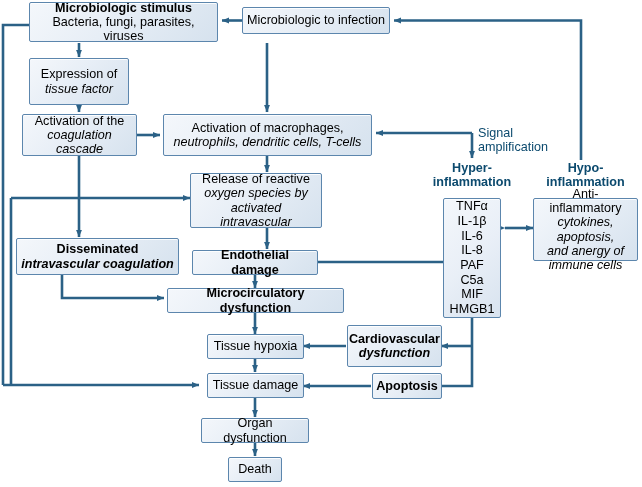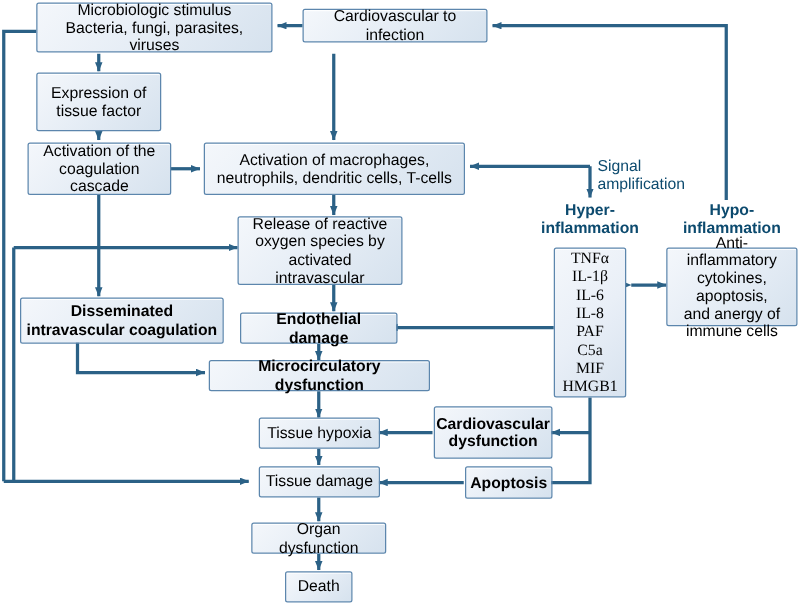--- a/index.html
+++ b/index.html
@@ -33,22 +33,22 @@
     align-items: center;
     justify-content: center;
     text-align: center;
     color: #000000;
     font-size: 12.6px;
     line-height: 1.12;
     padding: 1px 3px;
   }
   .node.bold { font-weight: bold; }
   .node .l1 { display: block; }
-  .node .l2 { display: block; }
-  .node .t-bold { font-weight: normal; display: block; }
+  .node .l2 { display: block; font-style: italic; }
+  .node .t-bold { font-weight: bold; display: block; }
   .node .t-norm { font-weight: normal; display: block; }
   .freelabel {
     position: absolute;
     color: #0c4a6e;
     font-size: 12.6px;
     line-height: 1.15;
     text-align: center;
     font-weight: bold;
     white-space: pre-line;
   }
@@ -62,21 +62,21 @@
     box-shadow: inset 0 1px 0 rgba(255,255,255,0.85);
     display: flex;
     flex-direction: column;
     align-items: center;
     justify-content: center;
     font-size: 12.6px;
     line-height: 1.17;
     color: #000;
     padding: 2px 6px;
   }
-  .cytolist span { display: block; font-family: Liberation Serif, serif; }
+  .cytolist span { display: block; }
 </style>
 </head>
 <body>
 
 <div id="canvas">
 
   <svg id="wires" viewBox="0 0 642 487">
     <defs>
       <marker id="ah" markerWidth="8" markerHeight="8" refX="7.2" refY="3" orient="auto" markerUnits="userSpaceOnUse">
         <path d="M0,0 L7.4,3 L0,6 z" fill="#2b6186"></path>
@@ -141,21 +141,21 @@
   </svg>
 
   <div class="node" style="left:29px; top:2px; width:189px; height:40px;">
     <div>
       <span class="t-bold">Microbiologic stimulus</span>
       <span class="t-norm">Bacteria, fungi, parasites, viruses</span>
     </div>
   </div>
 
   <div class="node" style="left:242px; top:7px; width:148px; height:27px;">
-    <span>Cardiovascular to infection</span>
+    <span>Microbiologic to infection</span>
   </div>
 
   <div class="node" style="left:29px; top:58px; width:100px; height:47px;">
     <div>
       <span class="l1">Expression of</span>
       <span class="l2">tissue factor</span>
     </div>
   </div>
 
   <div class="node" style="left:22px; top:114px; width:115px; height:42px;">

